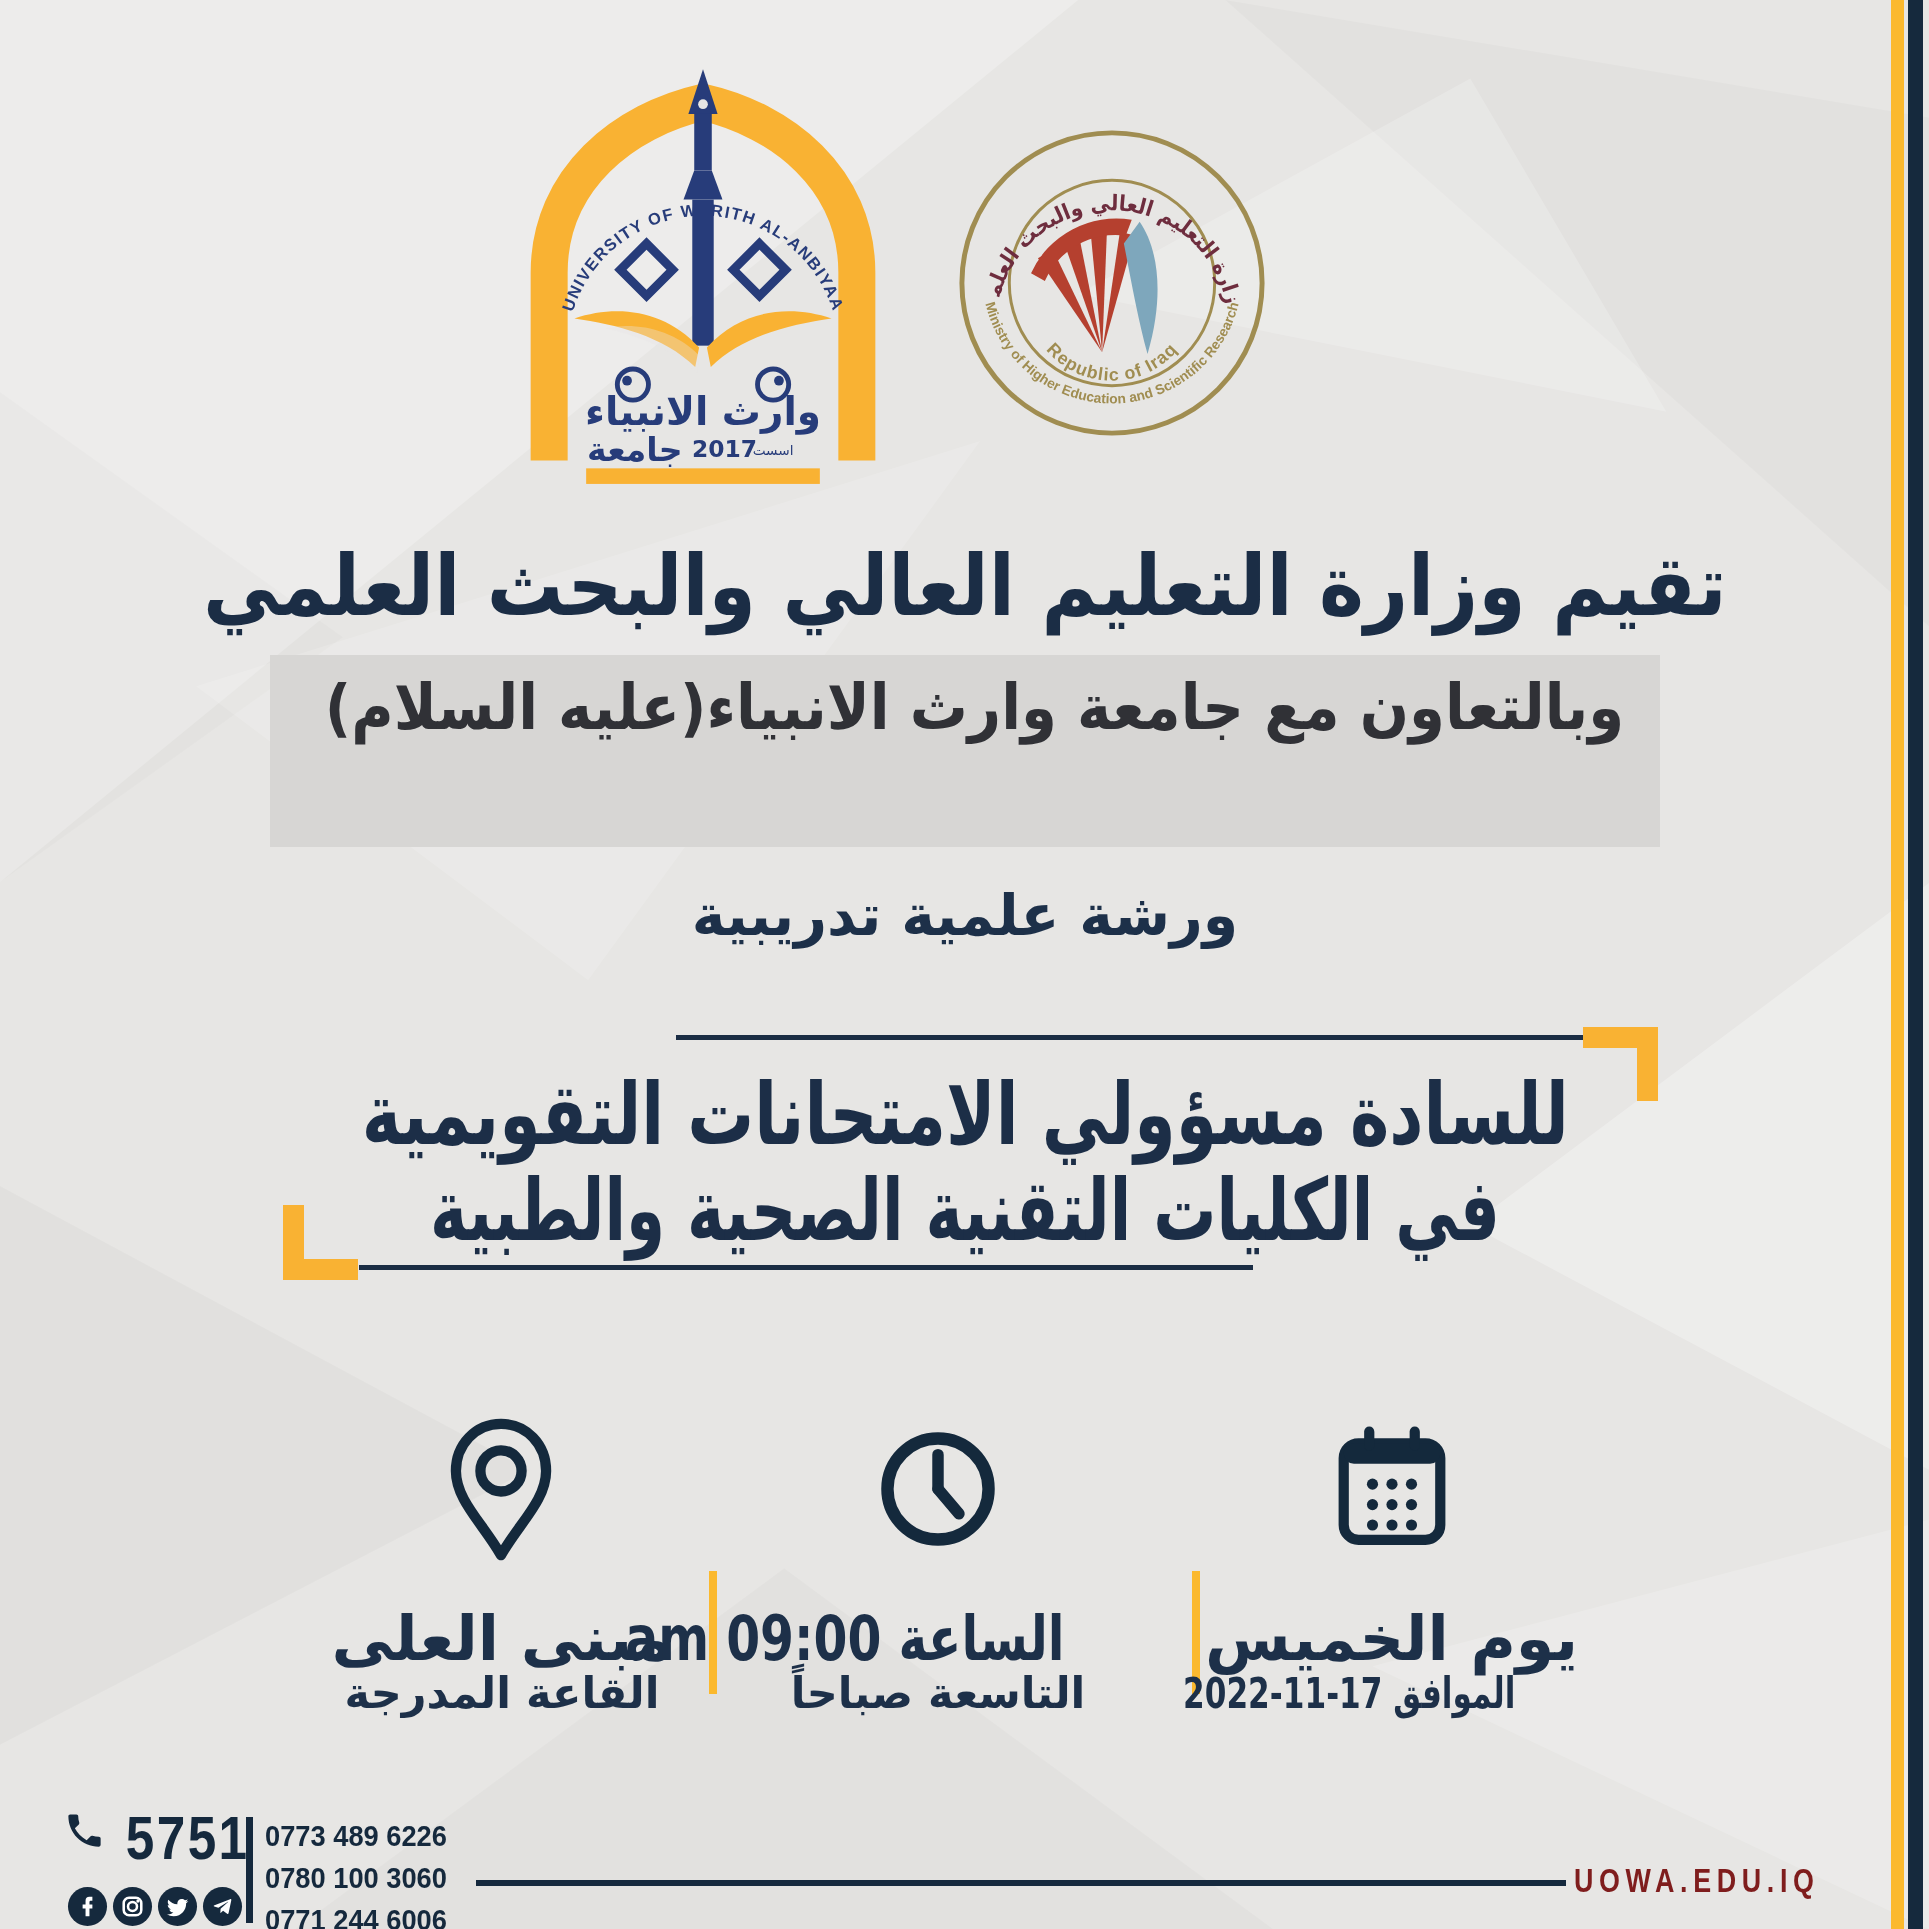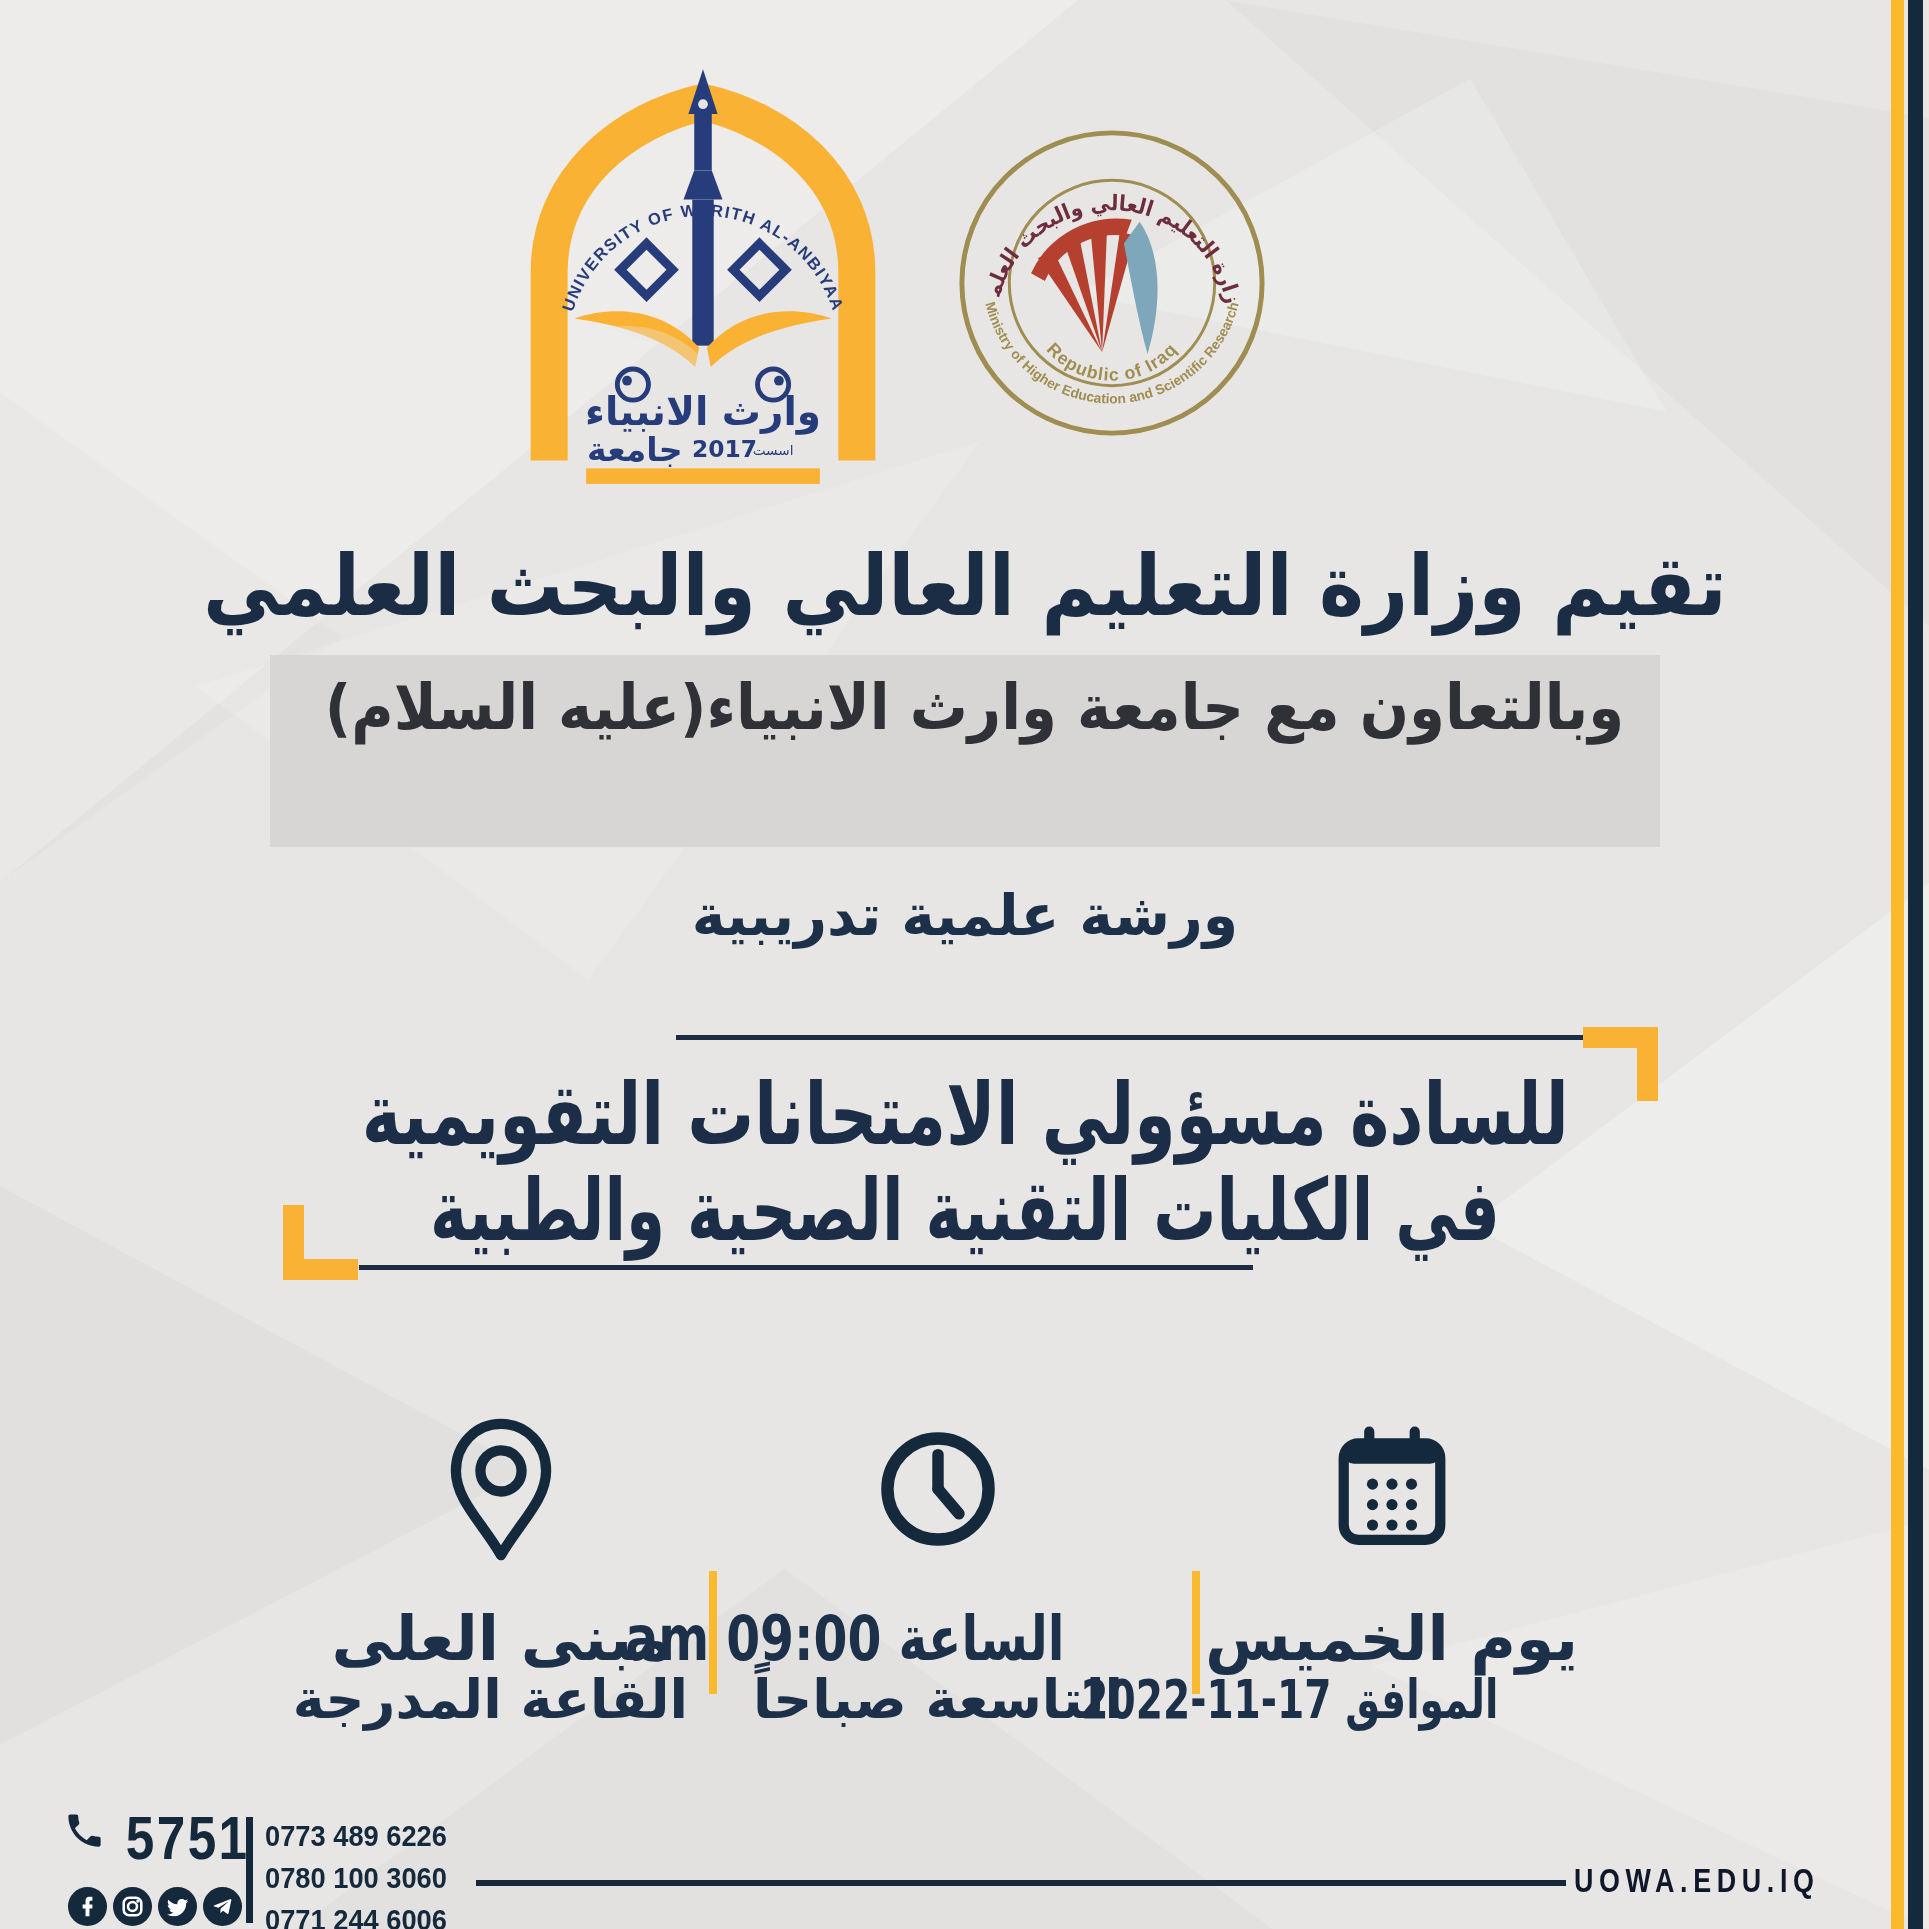--- a/index.html
+++ b/index.html
@@ -16,25 +16,25 @@
   .coop1{font-size:63px;line-height:98px;padding-left:22px;}
   .coop2{font-size:61px;line-height:86px;}
   .workshop-text{font-size:57px;font-weight:bold;color:#1d3049;}
   .aud-text{font-size:86px;font-weight:bold;color:#1c2e47;}
   .rule{background:#1b2d44;height:4.9px;}
   .bracket-tr{left:1583px;top:1027px;width:75px;height:74px;border-top:21.6px solid #f9b233;border-right:21.6px solid #f9b233;box-sizing:border-box;}
   .bracket-bl{left:283px;top:1205px;width:75px;height:75px;border-left:21.6px solid #f9b233;border-bottom:21.6px solid #f9b233;box-sizing:border-box;}
   .vdiv{width:7.8px;height:123px;background:#fbb92e;top:1571px;}
   .detail-col{width:372px;text-align:center;white-space:nowrap;font-weight:bold;color:#1d3049;}
   .detail-l1{font-size:62px;}
-  .detail-l2{font-size:54px;}
+  .detail-l2{font-size:43px;}
   .hotline{font-family:"Liberation Sans",sans-serif;font-size:61px;font-weight:bold;color:#15293d;letter-spacing:2.9px;}
   .phones{font-family:"Liberation Sans",sans-serif;font-size:30px;line-height:42px;font-weight:bold;color:#15293d;text-align:left;}
   .vbar{left:246px;top:1817px;width:6.9px;height:106px;background:#15293d;}
-  .site{font-family:"Liberation Sans",sans-serif;font-size:33px;font-weight:bold;letter-spacing:6.9px;color:#0f172a;}
+  .site{font-family:"Liberation Sans",sans-serif;font-size:33px;font-weight:bold;letter-spacing:6.9px;color:#7f1d1d;}
   .social-row{left:67px;top:1886px;display:flex;gap:3.9px;}
   .stripe{top:0;height:1930px;}
 </style>
 </head>
 <body>
 
 <div class="poster">
 
   <svg class="abs" style="left:0;top:0;" width="1930" height="1930" viewBox="0 0 1969 1969">
     <polygon points="0,0 1100,0 0,900" fill="#ffffff" opacity="0.25"></polygon>

